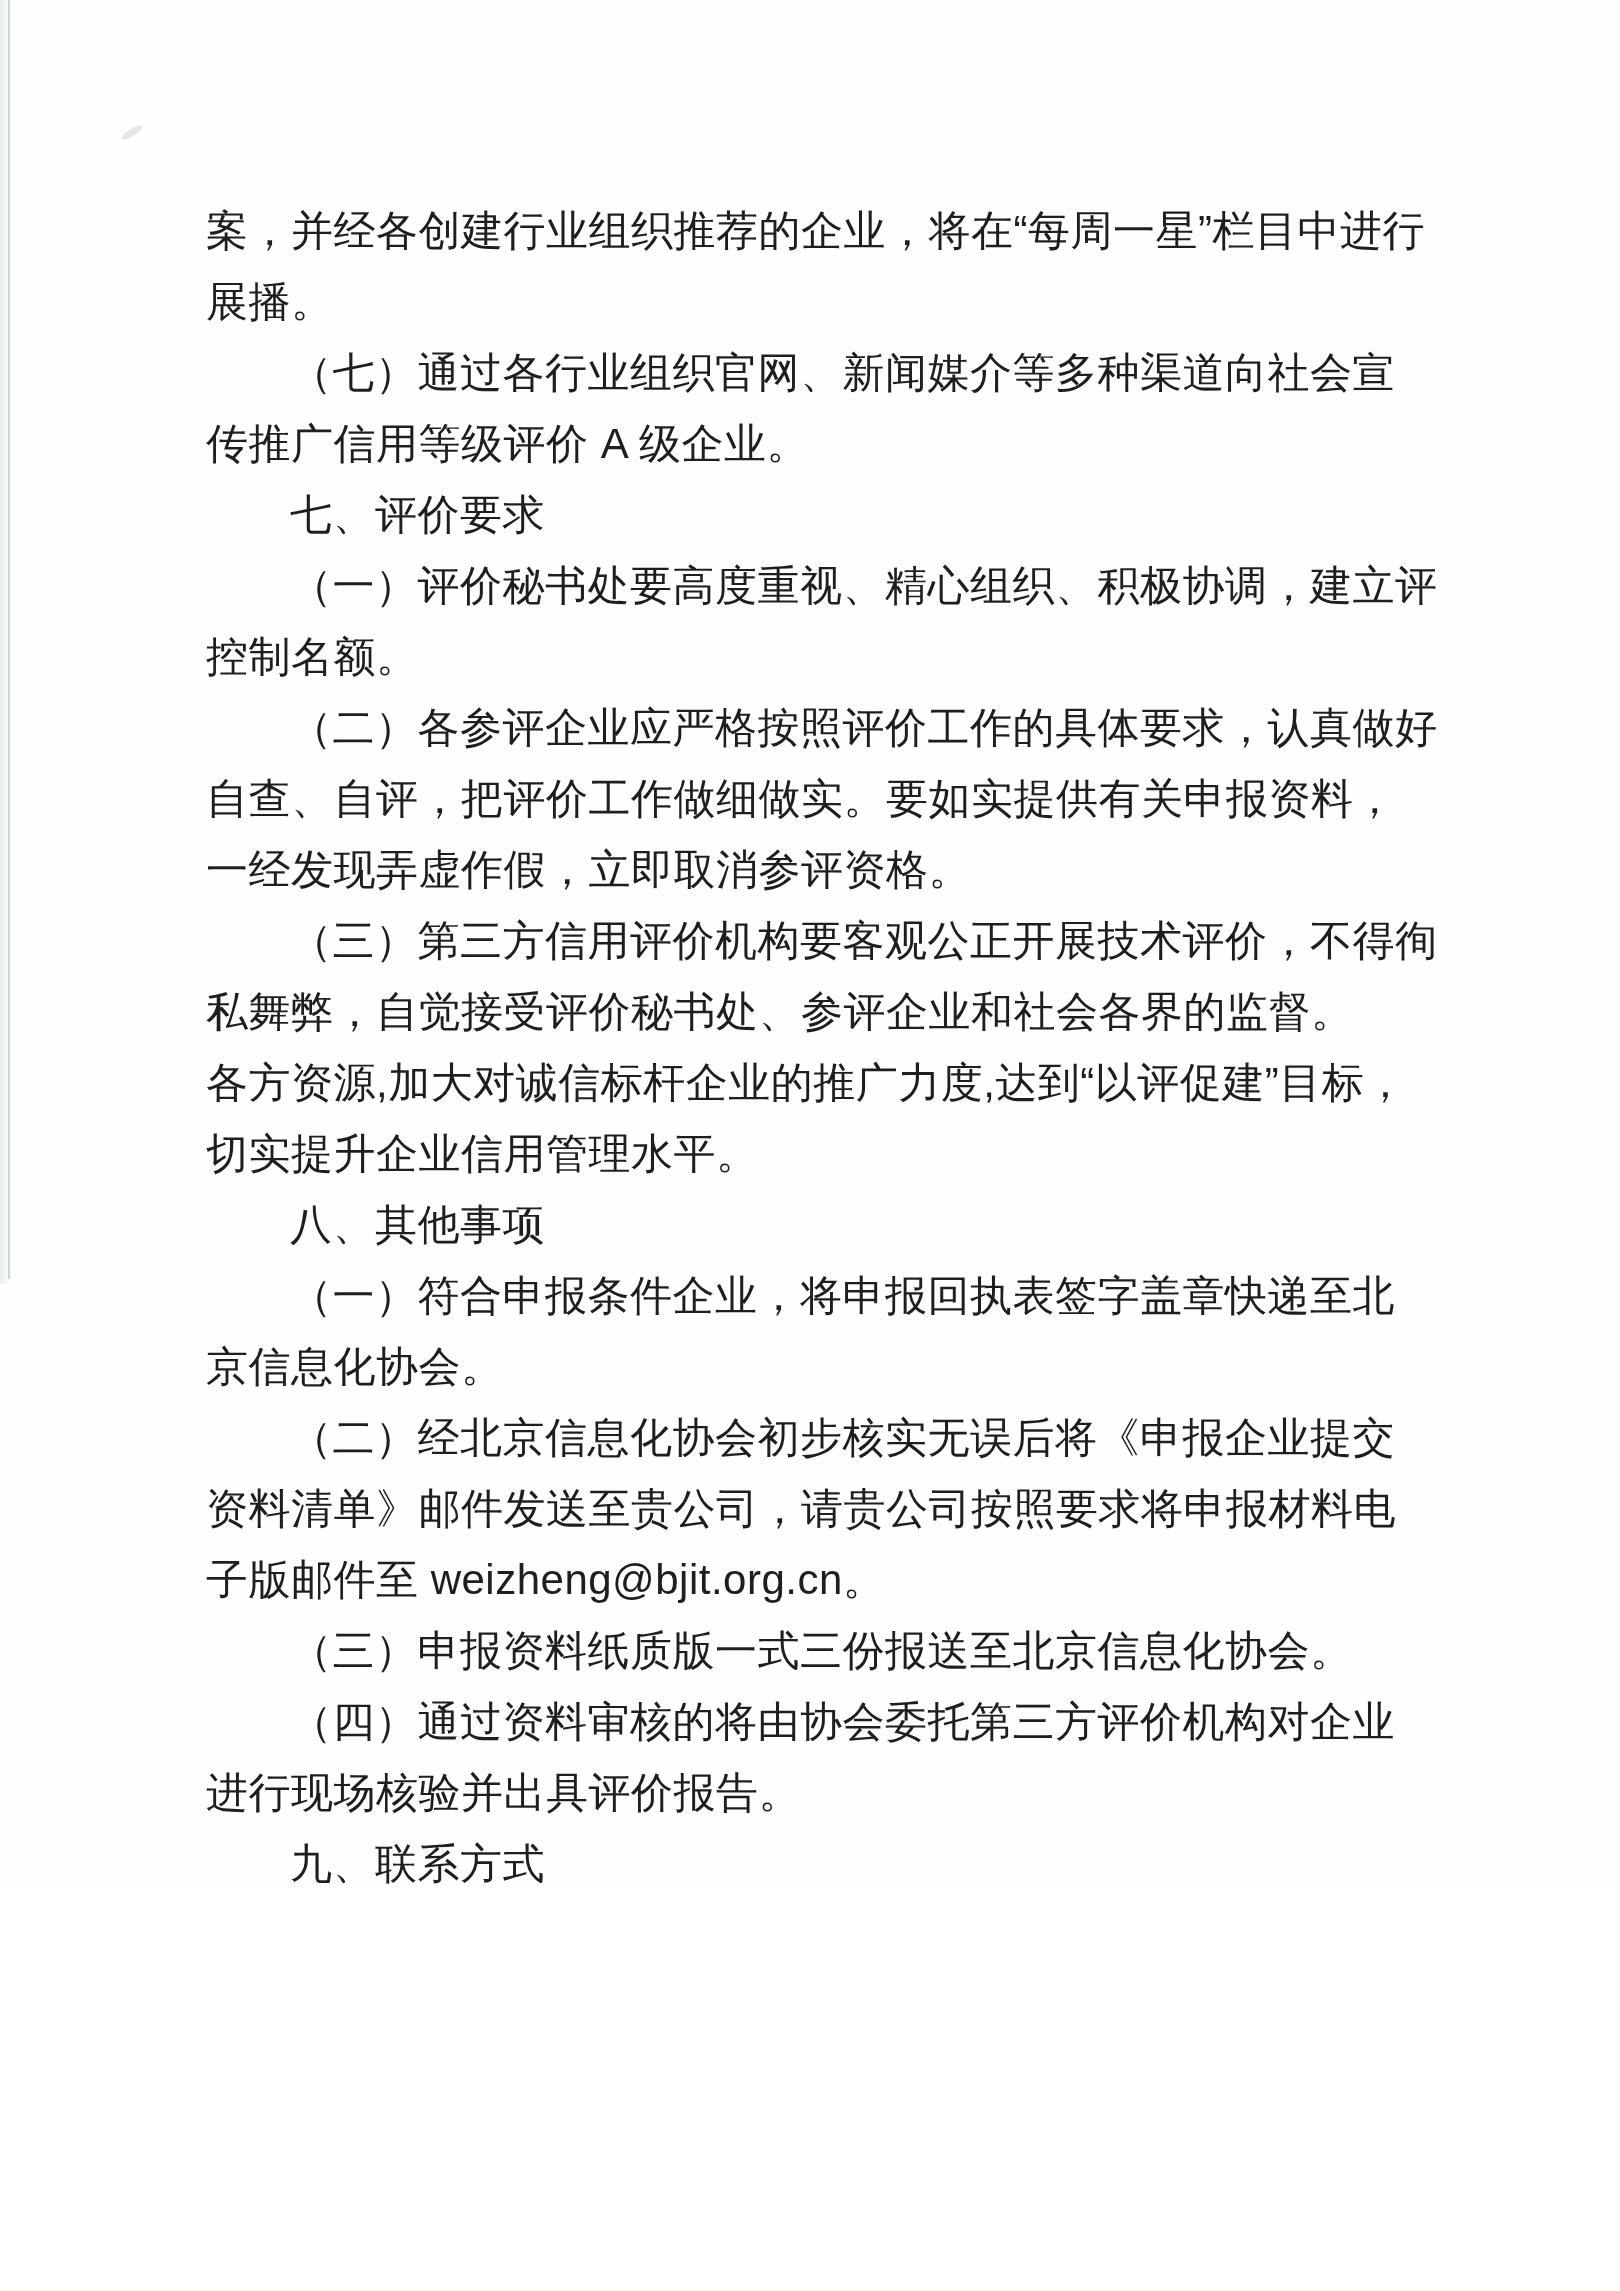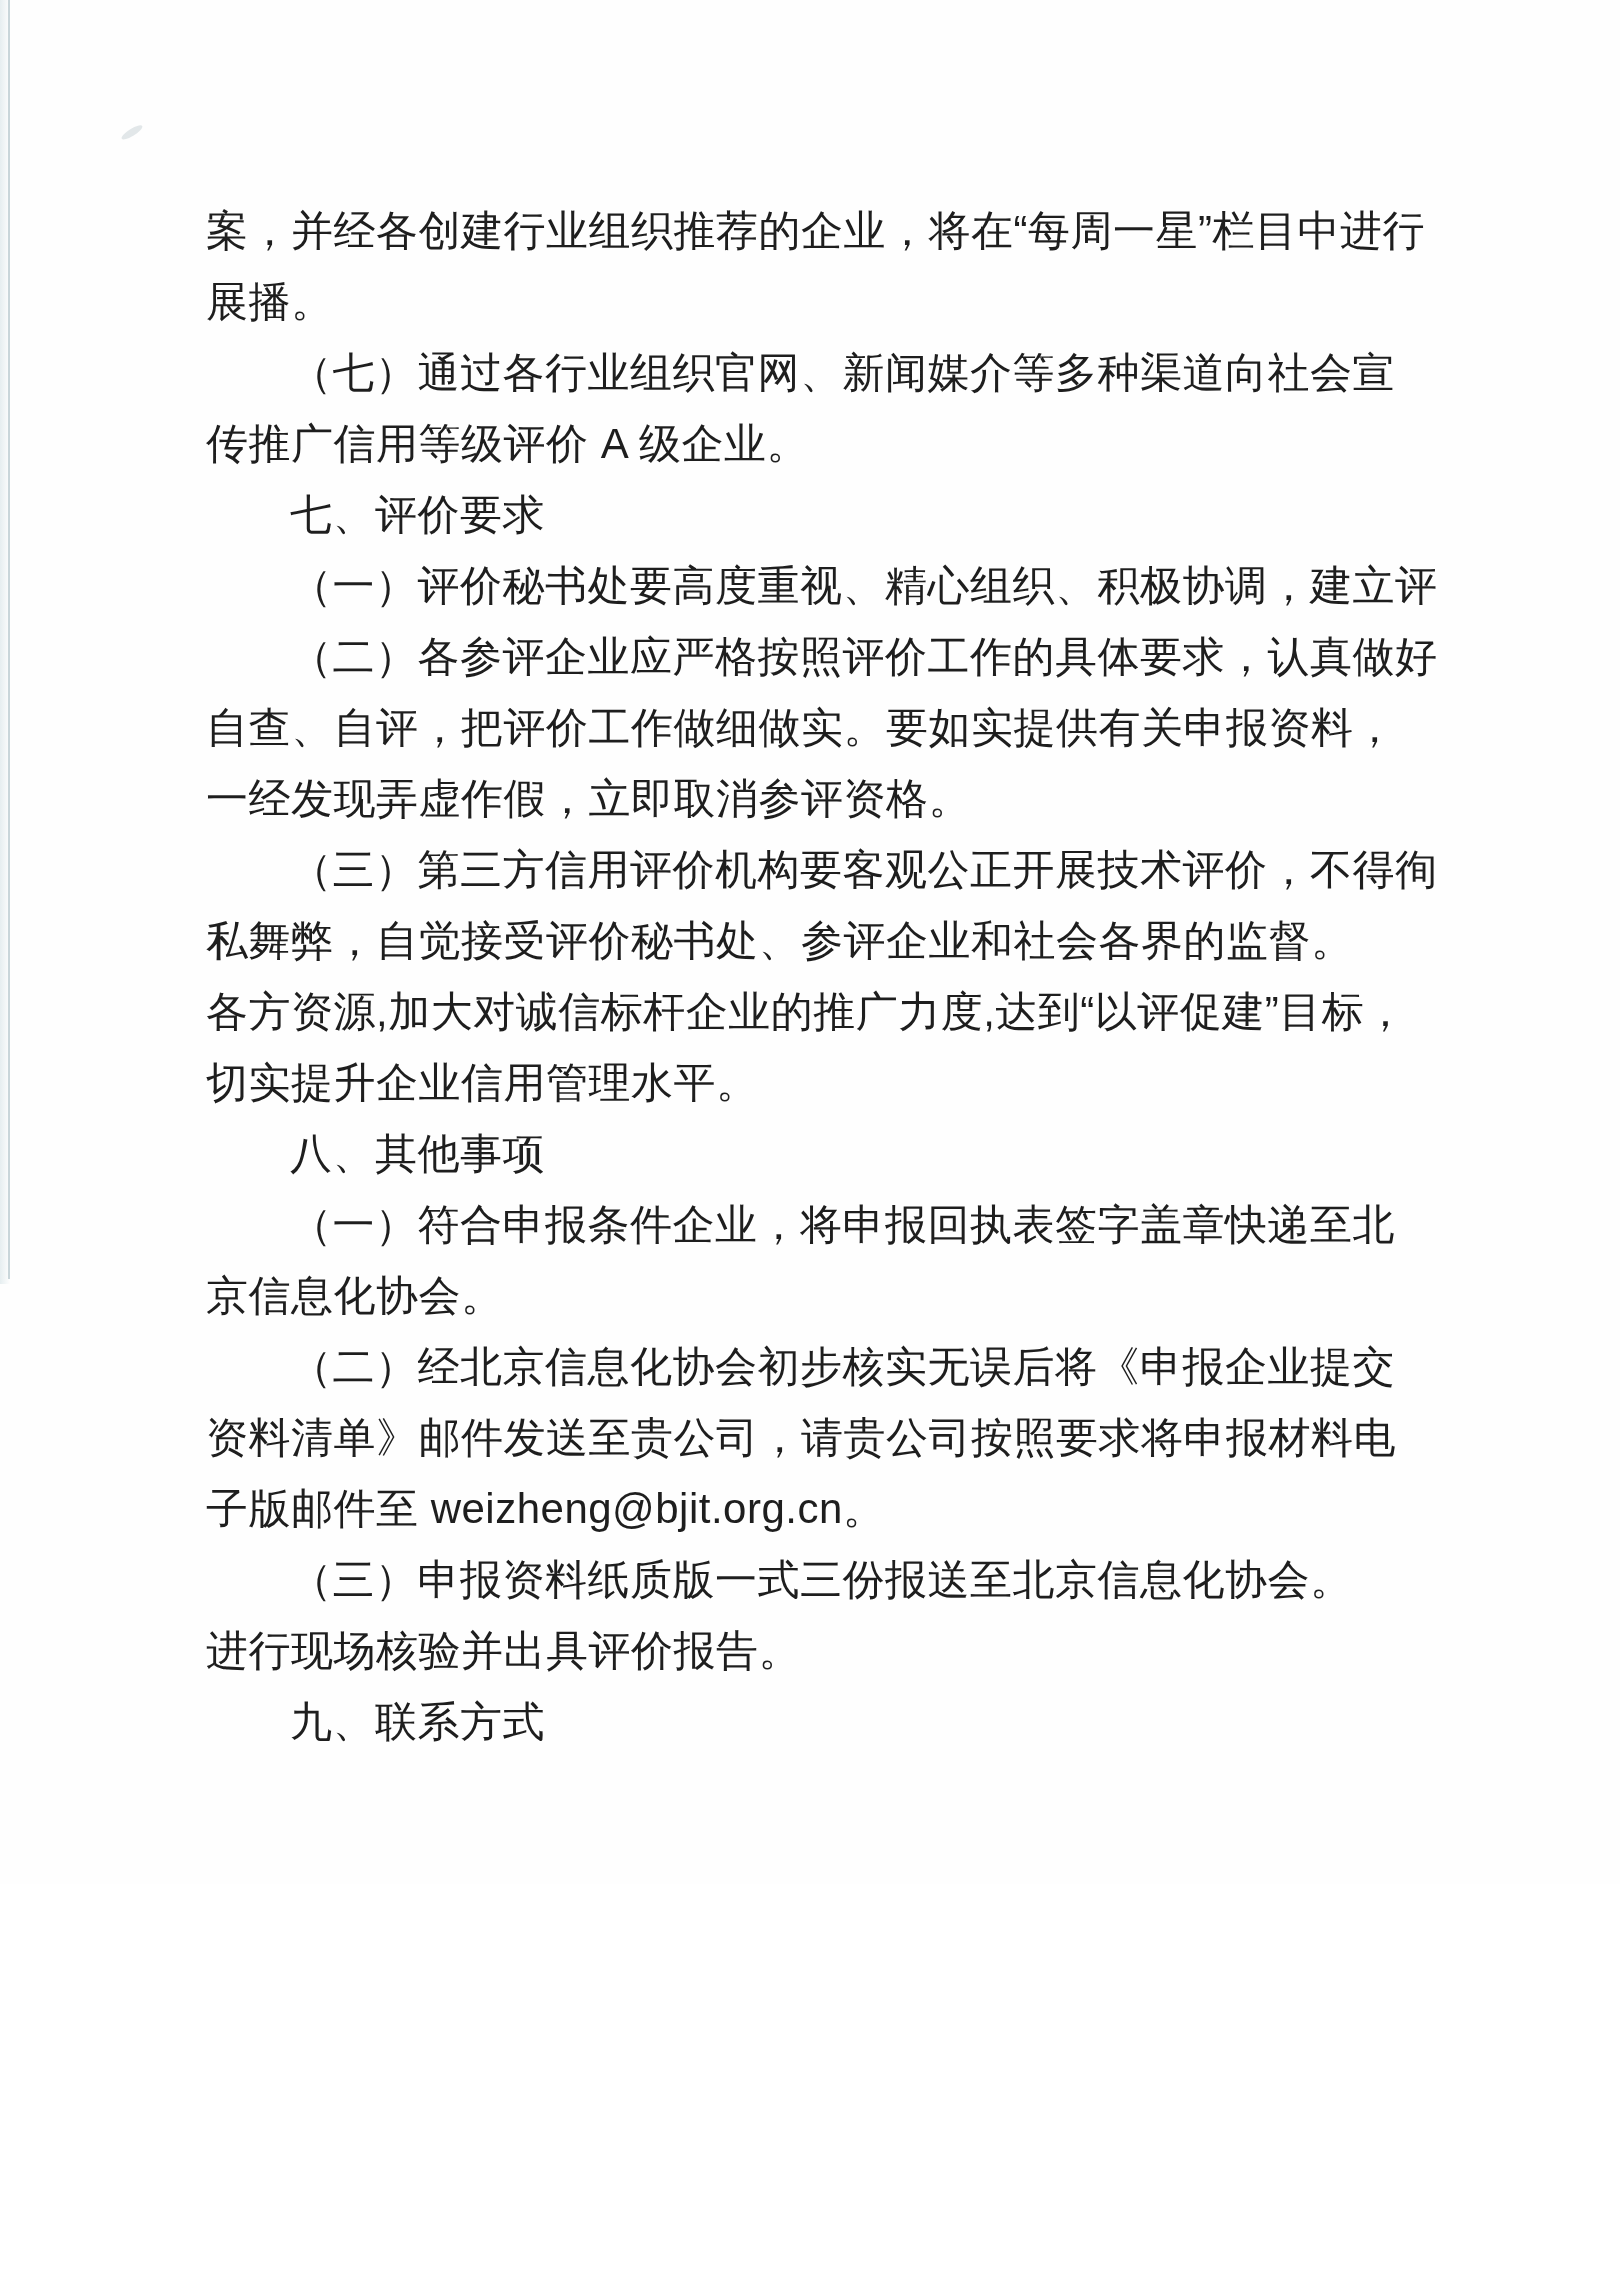--- a/index.html
+++ b/index.html
@@ -83,33 +83,35 @@
   <div class="scan-left-line"></div>
   <div class="scan-smudge"></div>
 
   <div class="doc-body">
       <div class="line">案，并经各创建行业组织推荐的企业，将在“每周一星”栏目中进行</div>
       <div class="line">展播。</div>
       <div class="line indent">（七）通过各行业组织官网、新闻媒介等多种渠道向社会宣</div>
       <div class="line">传推广信用等级评价 A 级企业。</div>
       <div class="line indent">七、评价要求</div>
       <div class="line indent">（一）评价秘书处要高度重视、精心组织、积极协调，建立评</div>
+      <div class="line">控制名额。</div>
       <div class="line indent">（二）各参评企业应严格按照评价工作的具体要求，认真做好</div>
       <div class="line">自查、自评，把评价工作做细做实。要如实提供有关申报资料，</div>
       <div class="line">一经发现弄虚作假，立即取消参评资格。</div>
       <div class="line indent">（三）第三方信用评价机构要客观公正开展技术评价，不得徇</div>
       <div class="line">私舞弊，自觉接受评价秘书处、参评企业和社会各界的监督。</div>
       <div class="line">各方资源,加大对诚信标杆企业的推广力度,达到“以评促建”目标，</div>
       <div class="line">切实提升企业信用管理水平。</div>
       <div class="line indent">八、其他事项</div>
       <div class="line indent">（一）符合申报条件企业，将申报回执表签字盖章快递至北</div>
       <div class="line">京信息化协会。</div>
       <div class="line indent">（二）经北京信息化协会初步核实无误后将《申报企业提交</div>
       <div class="line">资料清单》邮件发送至贵公司，请贵公司按照要求将申报材料电</div>
       <div class="line">子版邮件至 weizheng@bjit.org.cn。</div>
       <div class="line indent">（三）申报资料纸质版一式三份报送至北京信息化协会。</div>
+      <div class="line indent">（四）通过资料审核的将由协会委托第三方评价机构对企业</div>
       <div class="line">进行现场核验并出具评价报告。</div>
       <div class="line indent">九、联系方式</div>
     </div>
 
   <div class="page-number">3</div>
 </div>
 
 
 </body></html>

